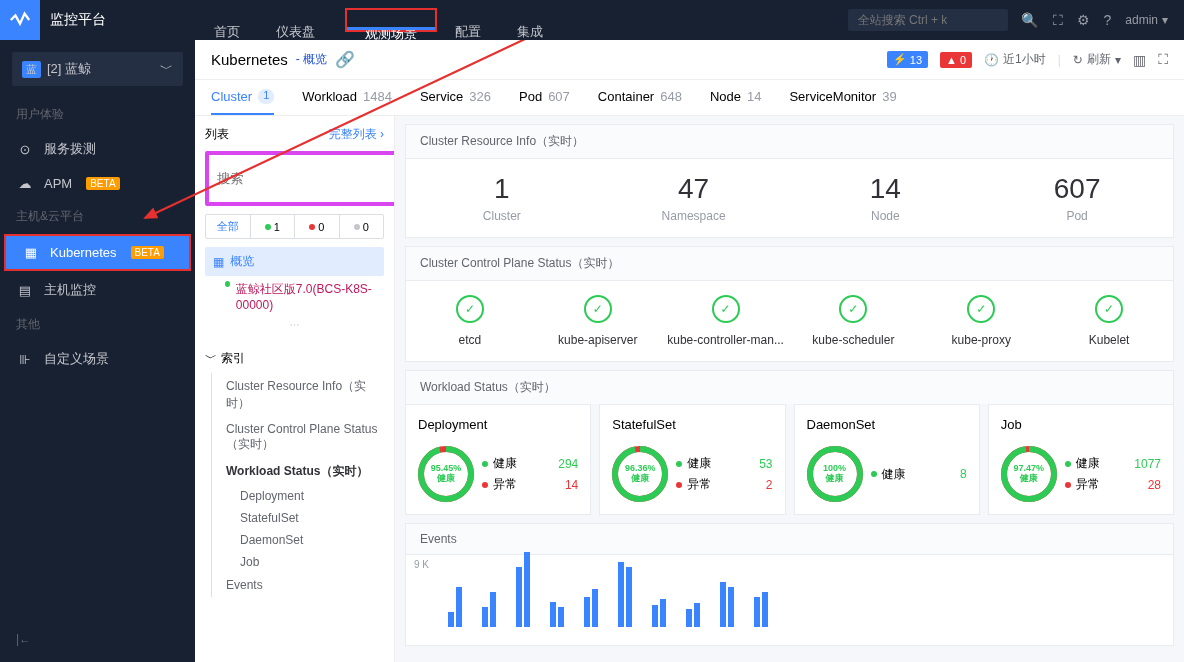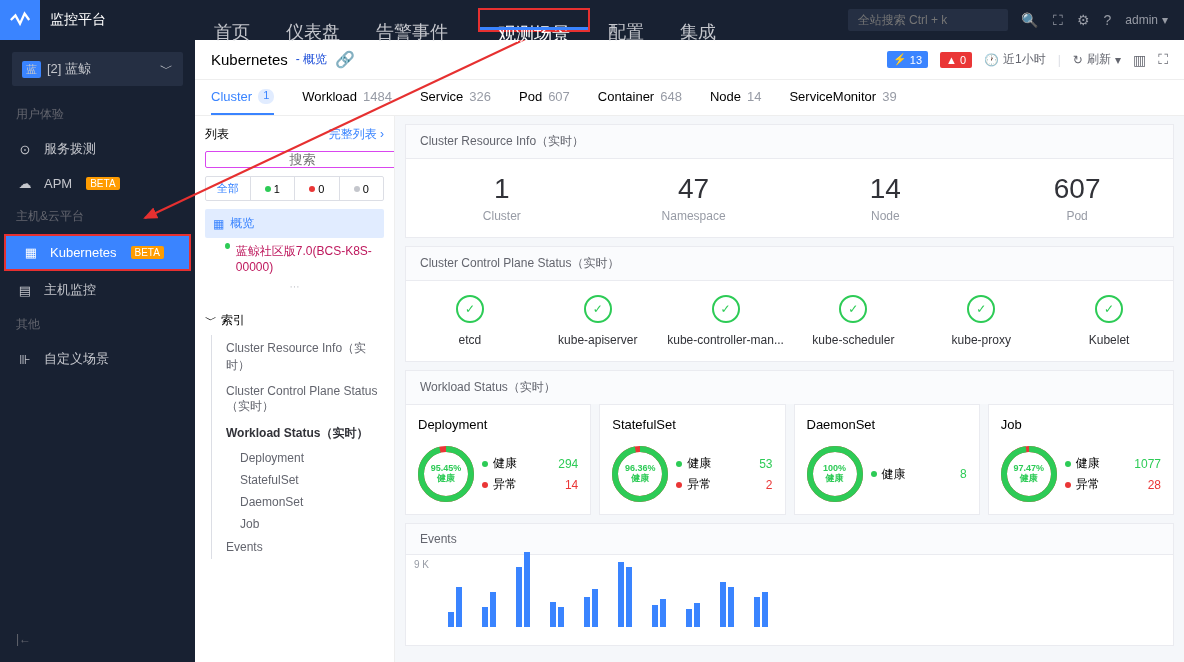--- a/index.html
+++ b/index.html
@@ -3,21 +3,21 @@
   <meta charset="utf-8">
   <style>
     * { margin: 0; padding: 0; box-sizing: border-box; font-family: -apple-system, "Microsoft YaHei", sans-serif; }
     body { background: #f5f7fa; overflow: hidden; width: 1184px; height: 662px; }
     
     .top-nav { height: 40px; background: #182132; display: flex; align-items: center; color: #fff; position: relative; z-index: 100; }
     .logo { width: 40px; height: 40px; background: #3a84ff; display: flex; align-items: center; justify-content: center; }
     .logo svg { width: 22px; height: 22px; }
     .logo-text { font-size: 14px; margin-left: 10px; font-weight: 500; }
     .nav-items { display: flex; margin-left: 90px; }
-    .nav-item { padding: 4px 18px; height: 24px; line-height: 40px; font-size: 18px; color: #c4c6cc; cursor: pointer; position: relative; }
+    .nav-item { padding: 4px 18px; height: 24px; line-height: 40px; font-size: 13px; color: #c4c6cc; cursor: pointer; position: relative; }
     .nav-item.active { color: #fff; }
     .nav-item.active::after { content: ''; position: absolute; bottom: 0; left: 0; right: 0; height: 3px; background: #3a84ff; }
     .nav-item.highlighted { border: 2px solid #e63030; margin-left: 12px; }
     .nav-right { margin-left: auto; display: flex; align-items: center; gap: 14px; padding-right: 16px; }
     .search-global { background: #252f43; border: none; color: #979ba5; padding: 4px 10px; border-radius: 2px; font-size: 12px; width: 160px; }
     .nav-icon { color: #979ba5; cursor: pointer; font-size: 14px; }
     .admin { color: #979ba5; font-size: 12px; display: flex; align-items: center; gap: 4px; }
     
     .main { display: flex; height: 622px; }
     .sidebar { width: 195px; background: #182132; color: #c4c6cc; font-size: 13px; overflow: auto; flex-shrink: 0; }
@@ -45,21 +45,21 @@
     .tab { padding: 9px 0; margin-right: 28px; cursor: pointer; display: flex; gap: 6px; }
     .tab.active { color: #3a84ff; border-bottom: 2px solid #3a84ff; }
     .tab-count { color: #979ba5; }
     .tab.active .tab-count { background: #e1ecff; color: #3a84ff; padding: 0 5px; border-radius: 7px; font-size: 11px; }
     
     .body { display: flex; flex: 1; min-height: 0; }
     .left-panel { width: 200px; border-right: 1px solid #eee; padding: 10px; font-size: 12px; overflow-y: auto; flex-shrink: 0; }
     .lp-header { display: flex; justify-content: space-between; margin-bottom: 8px; }
     .lp-full { color: #3a84ff; cursor: pointer; }
     .lp-search-row { display: flex; gap: 6px; margin-bottom: 8px; }
-    .lp-search { flex: 1; border: 1px solid #d946ef; padding: 0 8px; border-radius: 2px; text-align: center; }
+    .lp-search { flex: 1; border: 4px solid #d946ef; padding: 16px 8px; border-radius: 2px; }
     .lp-filter { display: flex; border: 1px solid #dcdee5; border-radius: 2px; margin-bottom: 8px; font-size: 11px; }
     .lp-filter-item { flex: 1; padding: 4px 0; border-right: 1px solid #dcdee5; display: flex; align-items: center; justify-content: center; gap: 3px; }
     .lp-filter-item:last-child { border-right: none; }
     .lp-filter-item.active { color: #3a84ff; }
     .dot { width: 6px; height: 6px; border-radius: 50%; display: inline-block; }
     .dot.green { background: #2dcb56; }
     .dot.red { background: #ea3636; }
     .dot.grey { background: #c4c6cc; }
     .tree-item { padding: 6px 8px; cursor: pointer; border-radius: 2px; display: flex; align-items: center; gap: 6px; }
     .tree-item.active { background: #e1ecff; color: #3a84ff; }
@@ -115,21 +115,20 @@
 <div class="top-nav">
   <div class="logo">
     <svg viewBox="0 0 24 24" fill="none" stroke="#fff" stroke-width="2.5">
         <polyline points="2,12 7,7 12,16 17,5 22,12"></polyline>
       </svg>
   </div>
   <div class="logo-text">监控平台</div>
   <div class="nav-items">
     <div class="nav-item">首页</div>
     <div class="nav-item">仪表盘</div>
-    <div class="nav-item">告警事件</div>
     <div class="nav-item active highlighted">观测场景</div>
     <div class="nav-item">配置</div>
     <div class="nav-item">集成</div>
   </div>
   <div class="nav-right">
     <input class="search-global" placeholder="全站搜索 Ctrl + k" style="">
     <span class="nav-icon">🔍</span>
     <span class="nav-icon">⛶</span>
     <span class="nav-icon">⚙</span>
     <span class="nav-icon">?</span>

